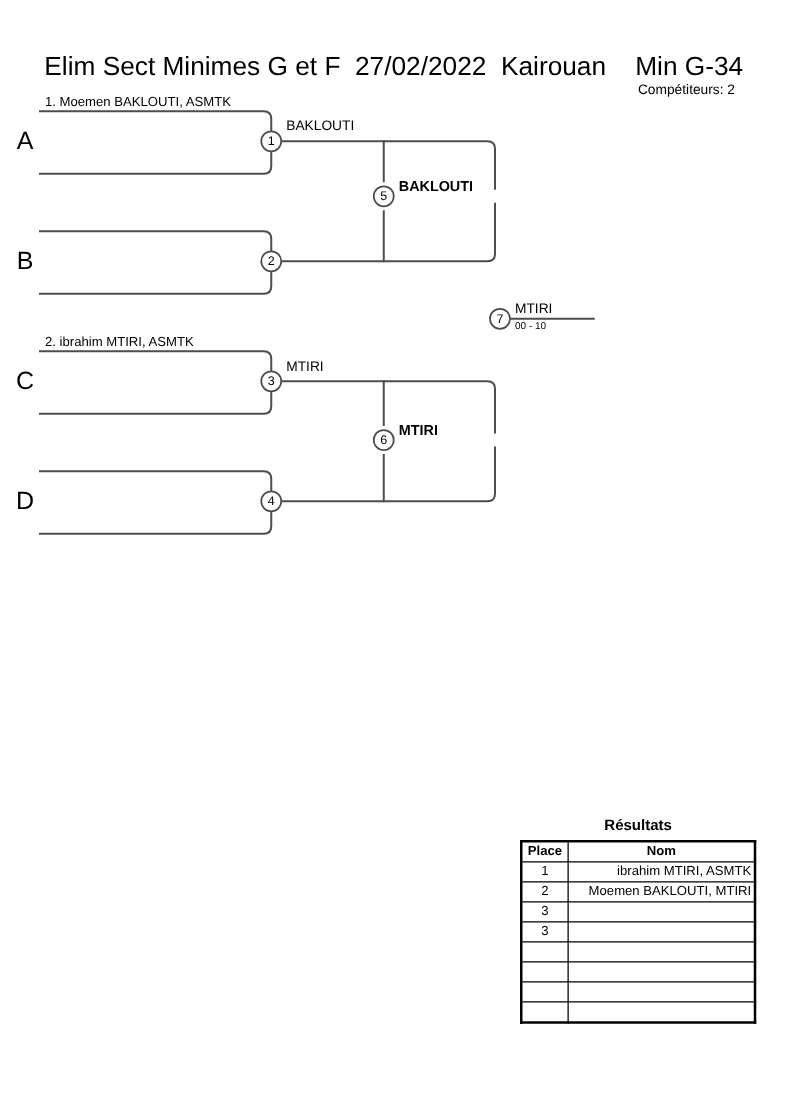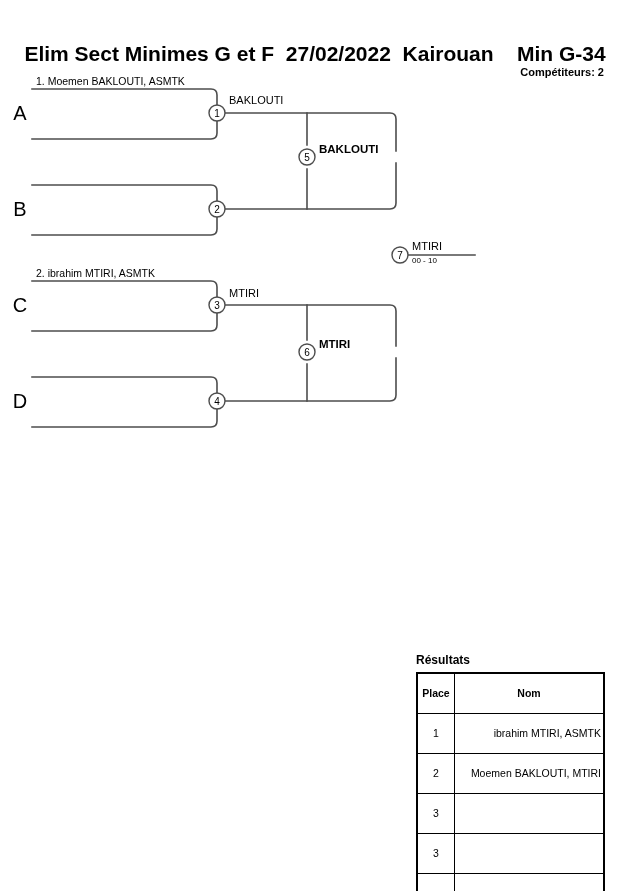--- a/index.html
+++ b/index.html
@@ -17,30 +17,30 @@
   }
 
   
   #header-title {
     position: absolute;
     left: 0;
     top: 42px;
     width: 630px;
     text-align: center;
     font-size: 21px;
-    font-weight: bold;
+    font-weight: normal;
     letter-spacing: 0px;
     white-space: pre;
   }
   #competitors-count {
     position: absolute;
-    right: 26px;
+    right: 42px;
     top: 66px;
     font-size: 11px;
-    font-weight: bold;
+    font-weight: normal;
     text-align: right;
     white-space: pre;
   }
 
   
   #bracket-svg {
     position: absolute;
     left: 0;
     top: 0;
     width: 630px;
@@ -96,36 +96,36 @@
   
   #results-block {
     position: absolute;
     left: 416px;
     top: 653px;
     width: 189px;
   }
   #results-title {
     font-size: 12px;
     font-weight: bold;
-    text-align: left;
+    text-align: center;
     margin-bottom: 5px;
   }
   #results-table {
     border-collapse: collapse;
     width: 189px;
     table-layout: fixed;
     border: 2px solid #000000;
   }
   #results-table th,
   #results-table td {
     border: 1px solid #000000;
     height: 15px;
     font-size: 10.5px;
     font-weight: normal;
-    padding: 12px 2px;
+    padding: 0 2px;
     line-height: 15px;
   }
   #results-table th {
     font-weight: bold;
     text-align: center;
   }
   .col-place { width: 32px; text-align: center; }
   .col-name  { text-align: right; padding-left: 6px; }
 </style>
 </head>

